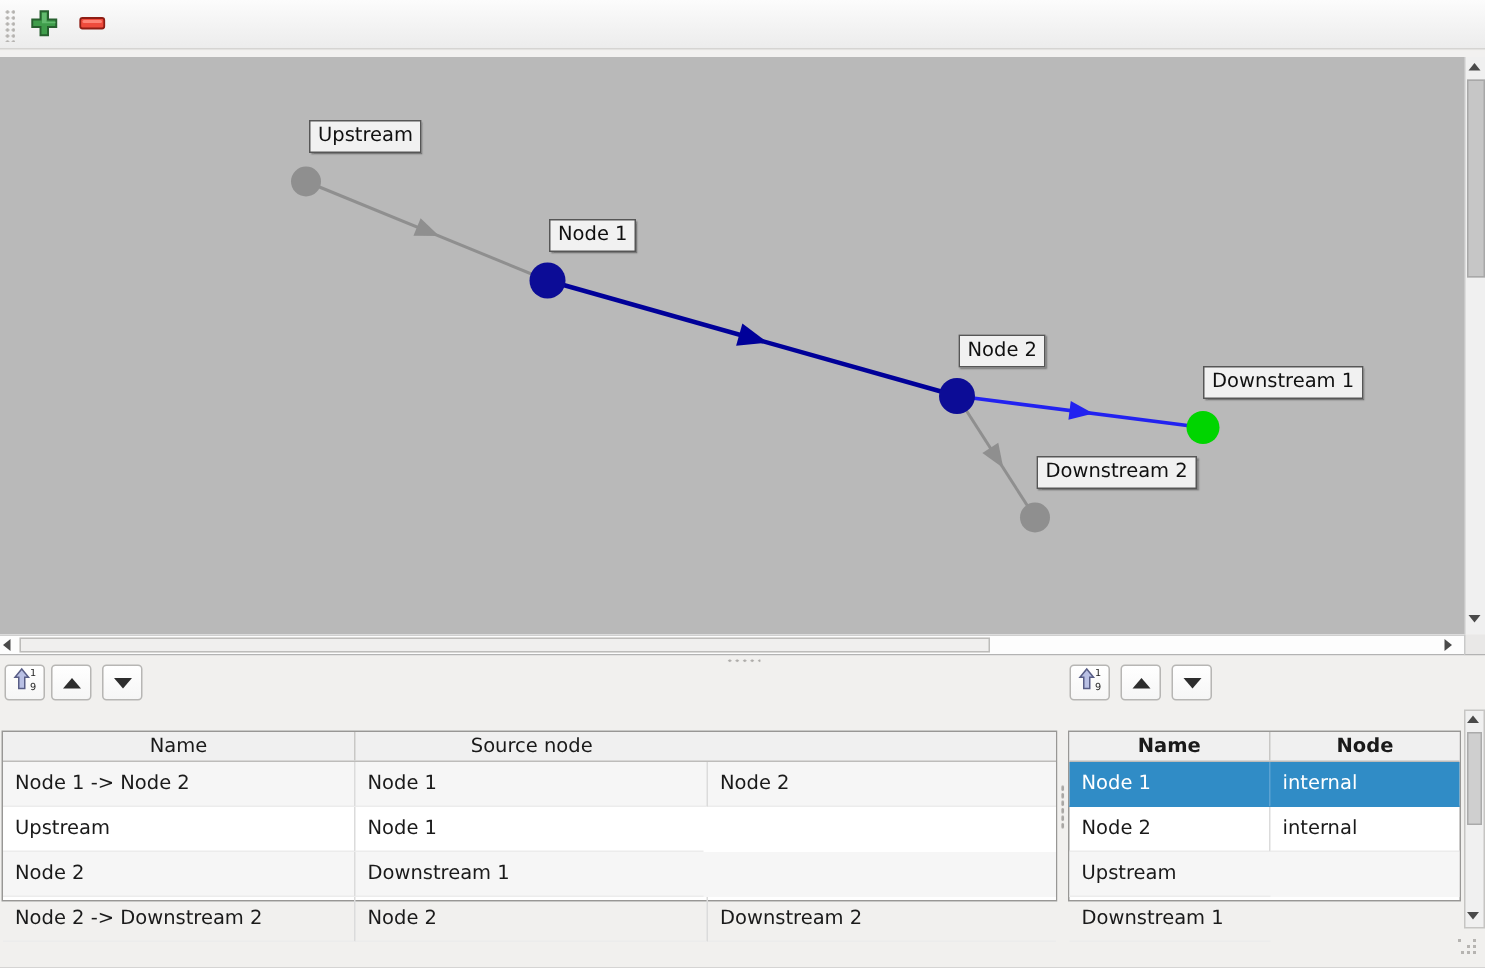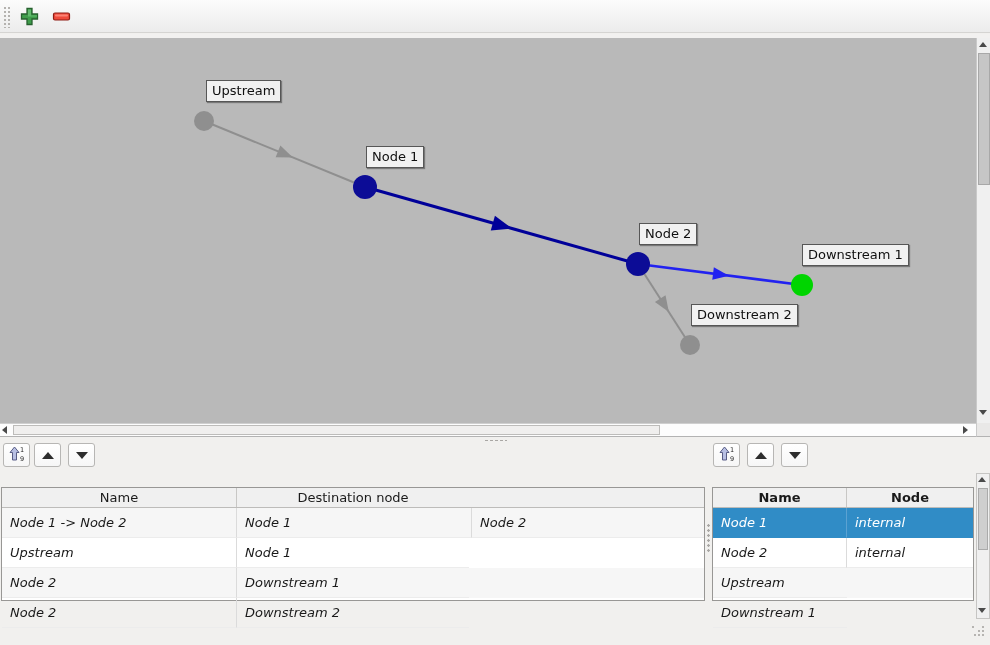--- a/index.html
+++ b/index.html
@@ -70,21 +70,21 @@
   .tri-up-b   { border-left:6px solid transparent; border-right:6px solid transparent; border-bottom:7px solid #2d2d2d; }
   .tri-down-b { border-left:6px solid transparent; border-right:6px solid transparent; border-top:7px solid #2d2d2d; }
   
   .tbl { position:absolute; top:487px; height:114px; background:#fff; border:1px solid #989795; }
   .tbl-left  { left:1px;  width:704px; }
   .tbl-right { left:712px; width:262px; }
   .thead { display:flex; height:20px; background:#f0f0f0; border-bottom:1px solid #bdbcba; }
   .th { line-height:19px; text-align:center; border-right:1px solid #c8c7c5; overflow:hidden; white-space:nowrap; }
   .th:last-child { border-right:none; }
   .tbl-right .th { font-weight:bold; }
-  .tr { display:flex; height:30px;font-style:italic; }
+  .tr { display:flex; height:30px; }
   .tr:nth-child(even) { background:#f6f6f6; }
   .td {
     line-height:29px; padding-left:8px; border-right:1px solid #dbdbdb;
     border-bottom:1px solid #ececec; overflow:hidden; white-space:nowrap;
   }
   .td:last-child { border-right:none; }
   .tr.selected { background:#308cc6 !important; }
   .tr.selected .td { color:#ffffff; border-right-color:#5ba2d2; border-bottom-color:#308cc6; }
   
   .cw-l0 { width:235px; } .cw-l1 { width:235px; } .cw-l2 { width:232px; }
@@ -205,36 +205,37 @@
 <div class="tool-btn" style="left:747px;">
     <span class="tri tri-up-b"></span>
   </div>
 <div class="tool-btn" style="left:781px;">
     <span class="tri tri-down-b"></span>
   </div>
 
 <div class="tbl tbl-left">
   <div class="thead">
     <div class="th cw-l0">Name</div>
-    <div class="th cw-l2">Destination node</div>
+    <div class="th cw-l1">Source node</div>
   </div>
   <div class="tr">
     <div class="td cw-l0">Node 1 -&gt; Node 2</div>
     <div class="td cw-l1">Node 1</div>
     <div class="td cw-l2">Node 2</div>
   </div>
   <div class="tr">
     <div class="td cw-l1">Upstream</div>
     <div class="td cw-l2">Node 1</div>
   </div>
   <div class="tr">
     <div class="td cw-l1">Node 2</div>
     <div class="td cw-l2">Downstream 1</div>
   </div>
   <div class="tr">
+    <div class="td cw-l0">Node 2 -&gt; Downstream 2</div>
     <div class="td cw-l1">Node 2</div>
     <div class="td cw-l2">Downstream 2</div>
   </div>
 </div>
 
 <div class="splitter-v">
     <div class="dots"></div>
   </div>
 
 <div class="tbl tbl-right">

